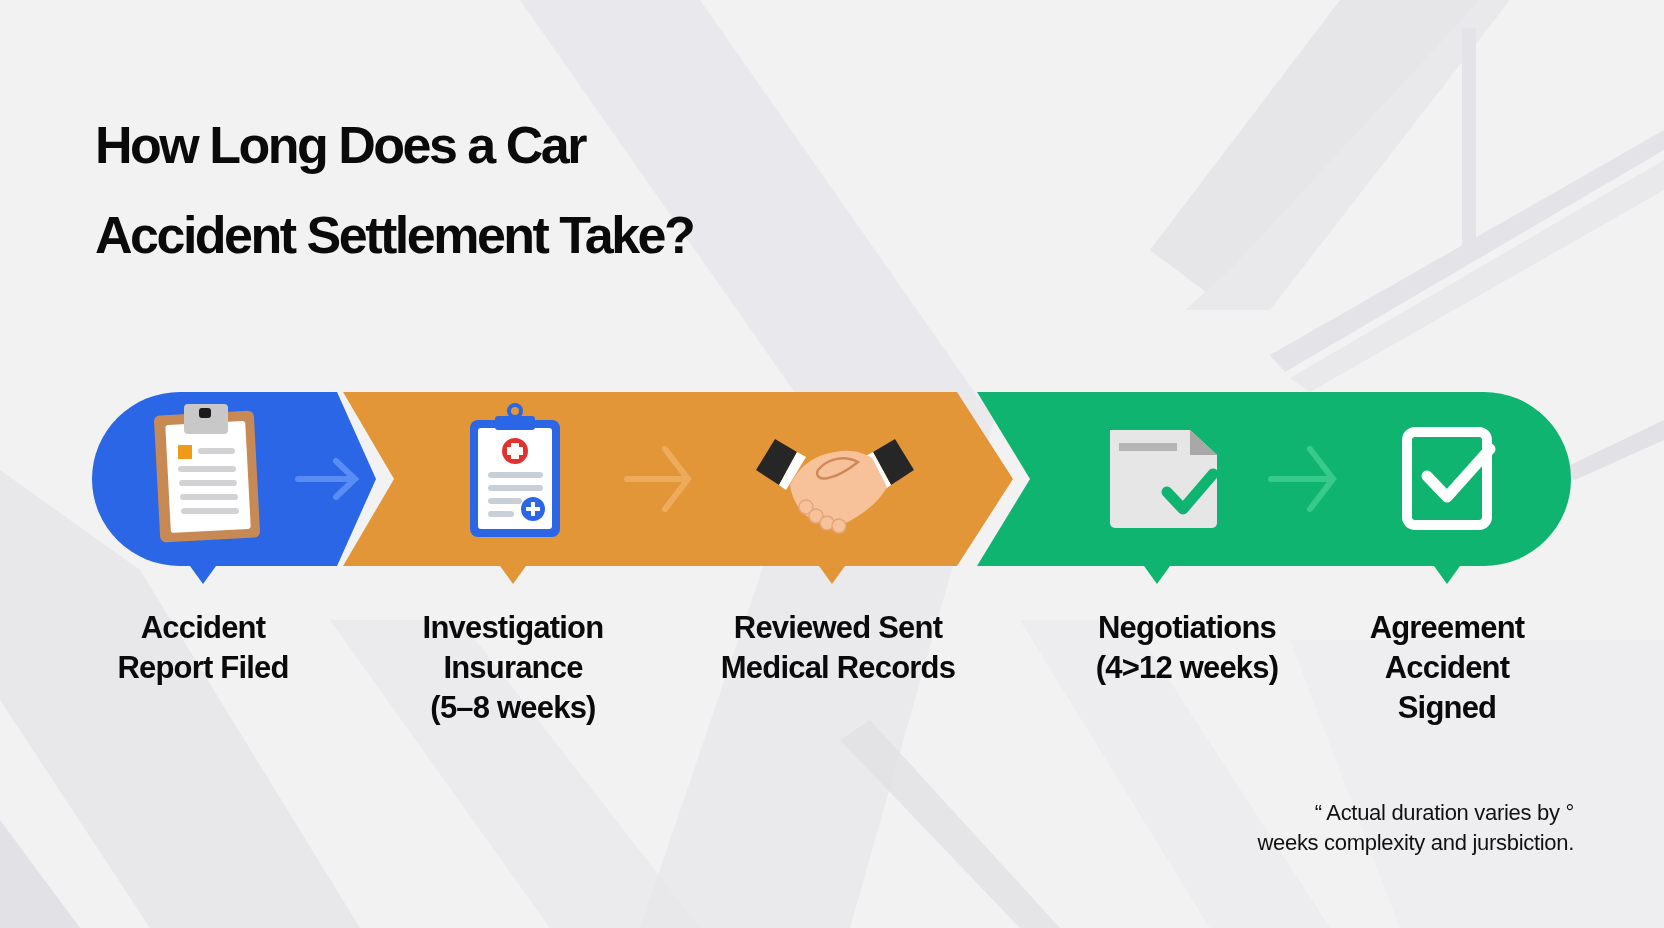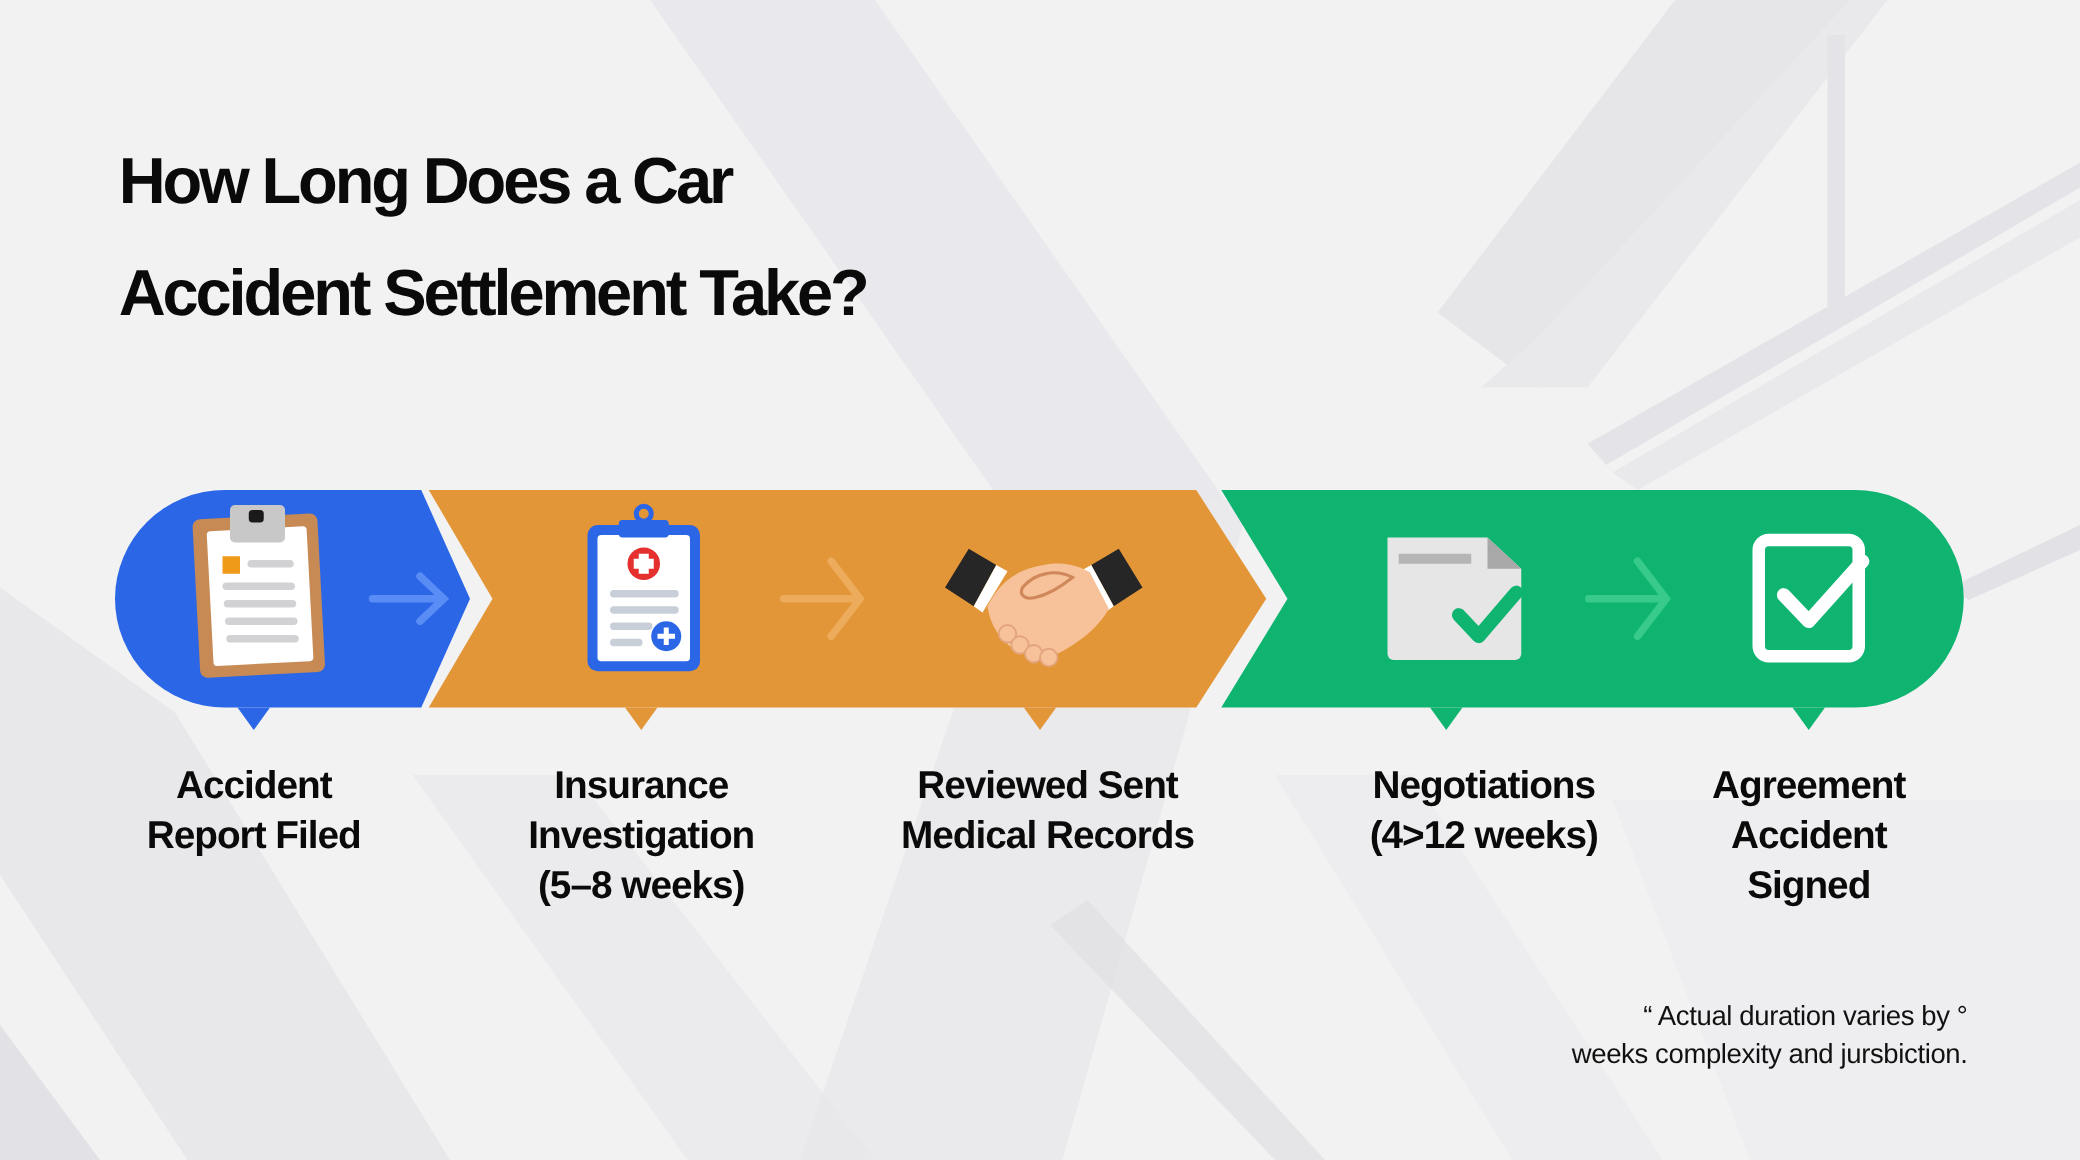--- a/index.html
+++ b/index.html
@@ -135,22 +135,22 @@
     <rect x="1407" y="432" width="80" height="93" rx="8" fill="none" stroke="#ffffff" stroke-width="10"></rect>
     <polyline points="1427,476 1447,497 1490,449" fill="none" stroke="#ffffff" stroke-width="11" stroke-linecap="round" stroke-linejoin="round"></polyline>
   </g>
 </svg>
 
 <div class="label" style="left:203px;">
   <span>Accident</span>
   <span>Report Filed</span>
 </div>
 <div class="label" style="left:513px;">
+  <span>Investigation</span>
   <span>Insurance</span>
-  <span>Investigation</span>
   <span>(5–8 weeks)</span>
 </div>
 <div class="label" style="left:838px;">
   <span>Reviewed Sent</span>
   <span>Medical Records</span>
 </div>
 <div class="label" style="left:1187px;">
   <span>Negotiations</span>
   <span>(4&gt;12 weeks)</span>
 </div>

